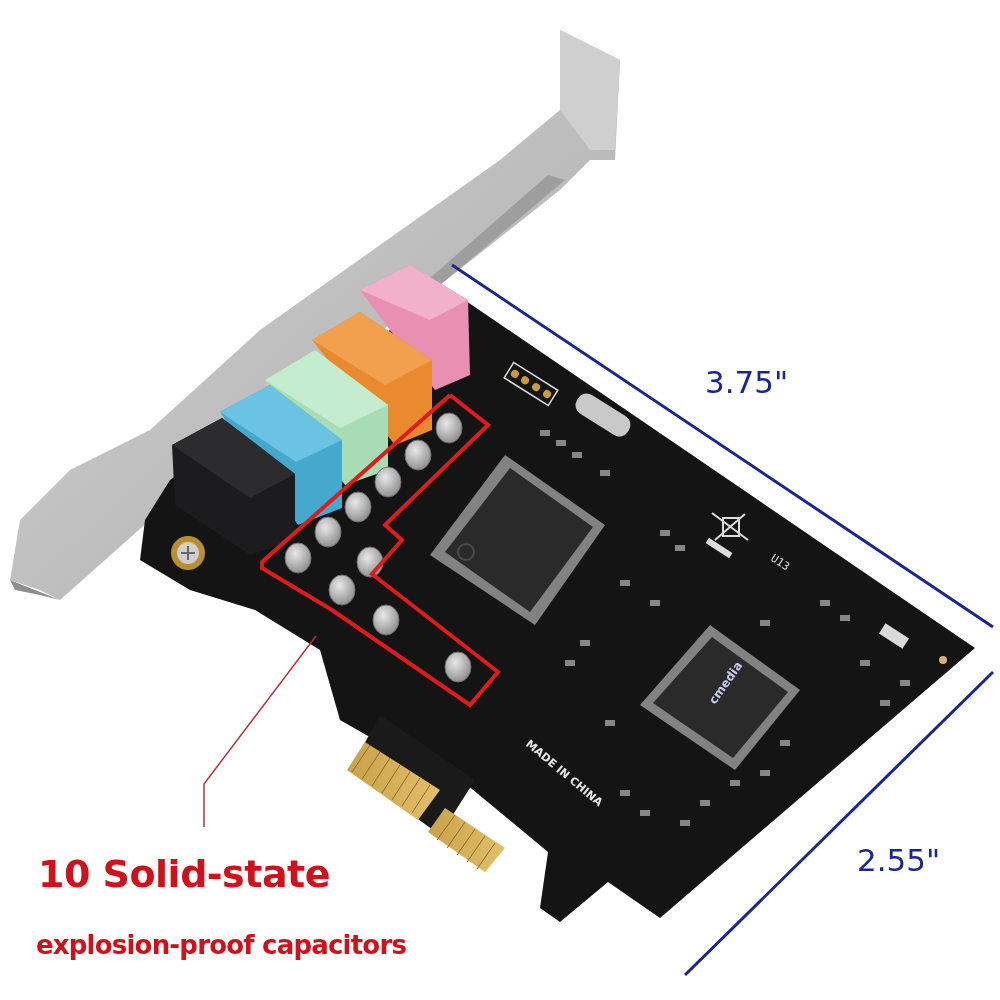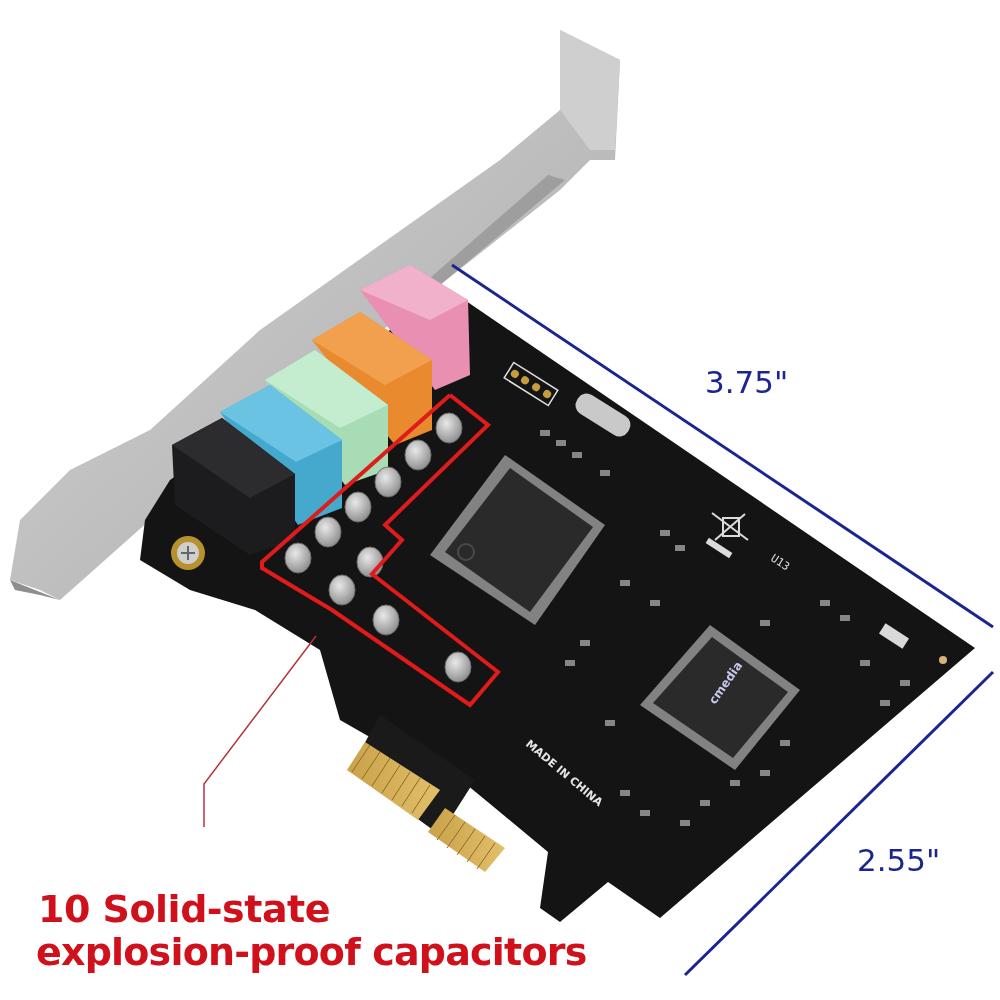--- a/index.html
+++ b/index.html
@@ -1,20 +1,20 @@
 <!DOCTYPE html>
 <html><head>
 <meta charset="utf-8">
 <style>
   html, body { margin: 0; padding: 0; background: #ffffff; }
   body { width: 1000px; height: 1000px; position: relative; overflow: hidden; font-family: "DejaVu Sans", sans-serif; }
   #scene { position: absolute; left: 0; top: 0; width: 1000px; height: 1000px; }
   .caption { position: absolute; color: #d0111b; font-weight: bold; font-family: "DejaVu Sans", sans-serif; white-space: nowrap; }
-  .cap1 { left: 38px; top: 852px; font-size: 38px; letter-spacing: -0.5px; margin-top: 35px; }
-  .cap2 { left: 36px; top: 930px; font-size: 38px; letter-spacing: -0.8px; }
+  .cap1 { left: 38px; top: 852px; font-size: 38px; letter-spacing: -0.5px; }
+  .cap2 { left: 36px; top: 930px; font-size: 26px; letter-spacing: -0.8px; }
   .dim { position: absolute; color: #1b2590; font-family: "DejaVu Sans", sans-serif; font-size: 31px; }
   .dim-len { left: 705px; top: 364px; }
   .dim-wid { left: 857px; top: 842px; }
 </style>
 </head>
 <body>
 
 <svg id="scene" viewBox="0 0 1000 1000" xmlns="http://www.w3.org/2000/svg">
   <defs>
     <linearGradient id="bracketGrad" x1="0" y1="0" x2="1" y2="1">

